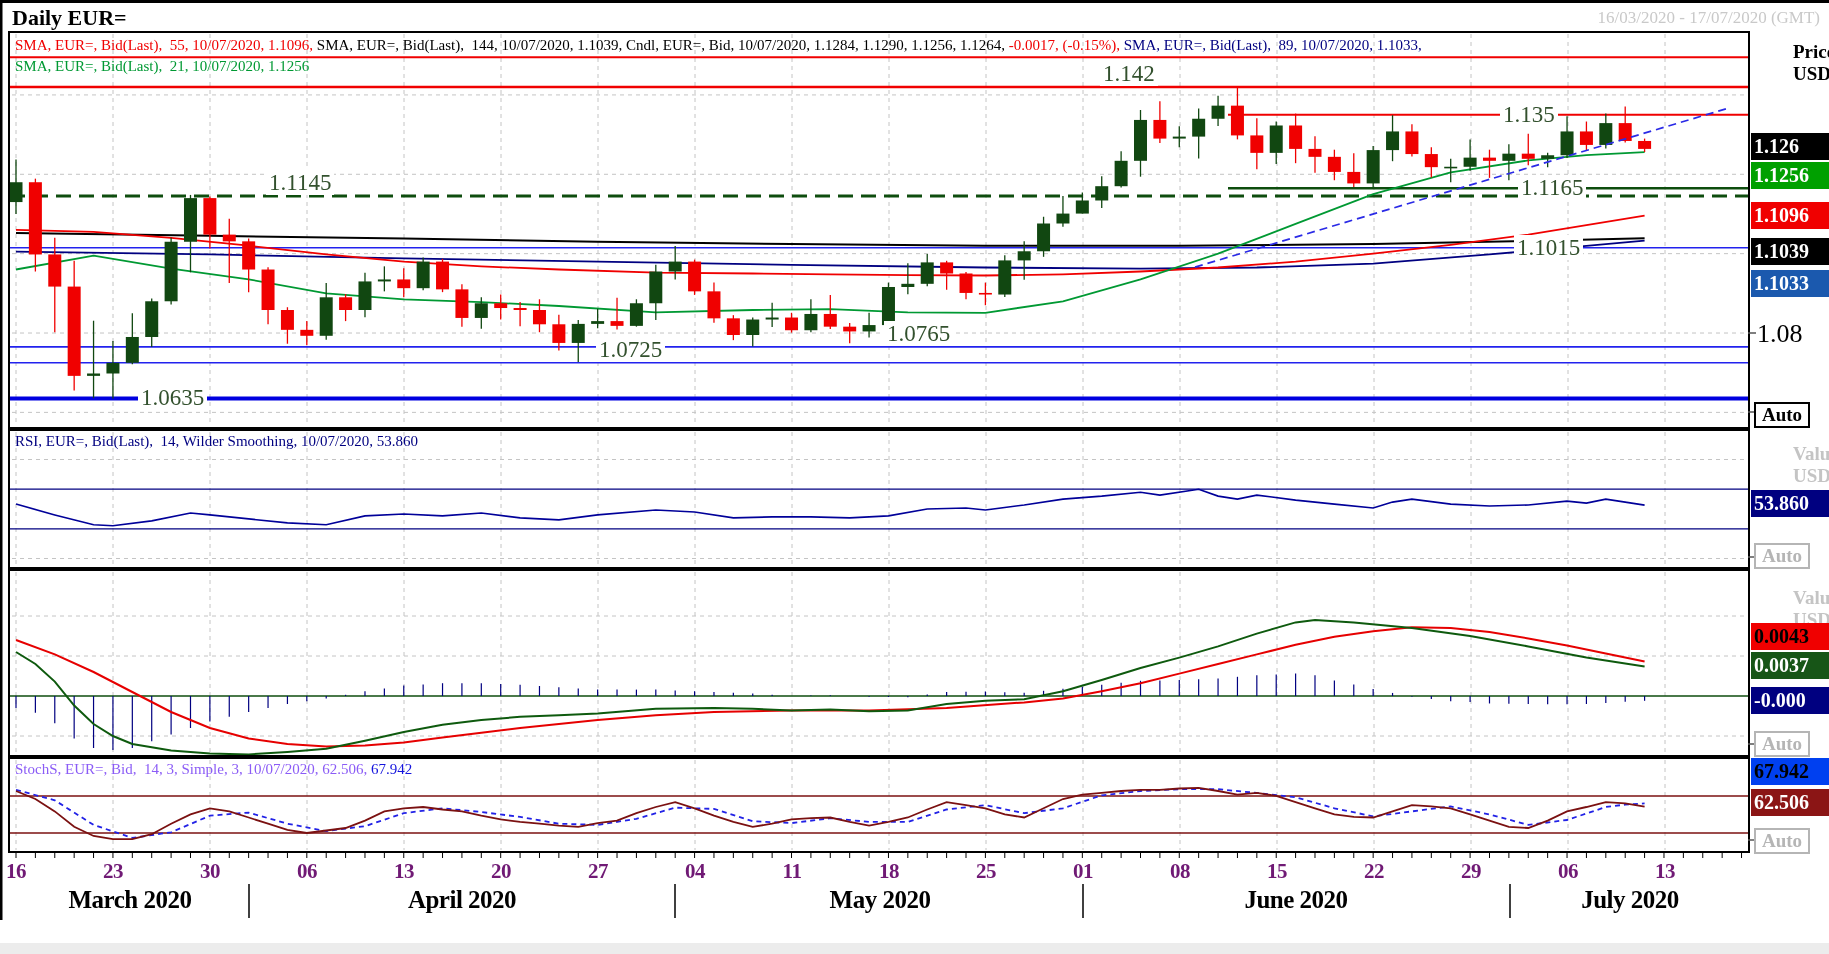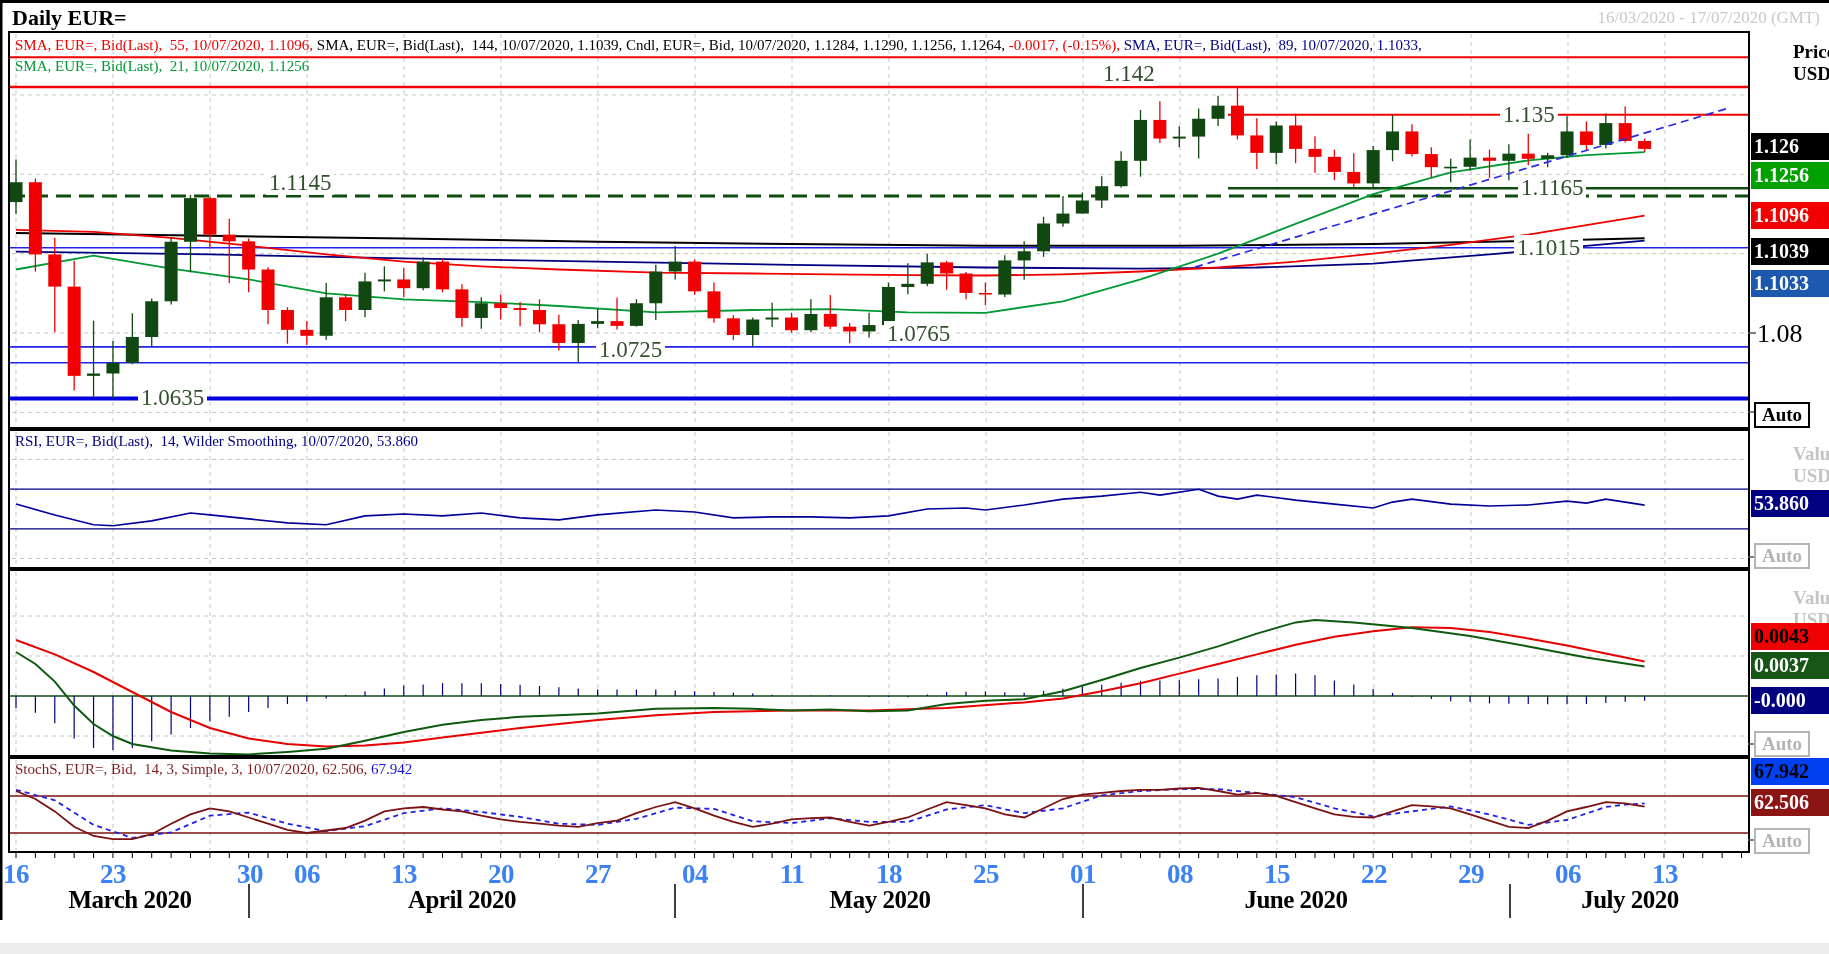--- a/index.html
+++ b/index.html
@@ -4,32 +4,32 @@
 <style>
   html,body{margin:0;padding:0;background:#fff;}
   #root{position:relative;width:1829px;height:954px;background:#ffffff;
         font-family:Liberation Serif, serif;overflow:hidden;}
   #gfx{position:absolute;left:0;top:0;}
   #page-title{position:absolute;left:12px;top:5px;font-size:22px;font-weight:bold;color:#000;}
   #date-range{position:absolute;left:1480px;top:8px;width:340px;text-align:right;
               font-size:17px;color:#c9c9c9;}
   .legend{position:absolute;font-size:15px;line-height:16px;white-space:pre;}
   .c-red{color:#f00000}.c-blk{color:#000000}.c-navy{color:#000080}
-  .c-grn{color:#009933}.c-dgrn{color:#0b5a0b}.c-dred{color:#7f1d1d}.c-blu{color:#1414dd}
+  .c-grn{color:#009933}.c-dgrn{color:#0b5a0b}.c-dred{color:#8b5cf6}.c-blu{color:#1414dd}
   .lvl{position:absolute;font-size:23px;line-height:25px;color:#33512e;background:#fff;padding:0 3px;}
   .tag{position:absolute;left:1751px;width:78px;height:27px;overflow:hidden;
        font-weight:bold;font-size:20px;line-height:27px;padding-left:3px;}
   .unit{position:absolute;left:1793px;font-weight:bold;font-size:19px;line-height:20px;color:#c4c4c4;}
   .unit.dark{color:#000;}
   .tick-label{position:absolute;left:1757px;font-size:26px;color:#000;}
   .auto{position:absolute;left:1754px;width:52px;height:22px;border:2px solid #b5b5b5;
         color:#b5b5b5;font-weight:bold;font-size:19px;line-height:22px;text-align:center;background:#fff;}
   .auto.dark{border-color:#000;color:#000;}
-  .day{position:absolute;top:859px;font-weight:700;font-size:27px;letter-spacing:-0.5px;
-       transform:translateX(-50%);color:#3b82f6;}
+  .day{position:absolute;top:859px;font-weight:700;font-size:21px;letter-spacing:-0.5px;
+       transform:translateX(-50%);color:#701a75;}
   .month{position:absolute;top:886px;font-weight:700;font-size:25px;letter-spacing:-0.5px;
          transform:translateX(-50%);color:#000;}
   #strip{position:absolute;left:0;top:943px;width:1829px;height:11px;background:#ececec;}
 </style>
 </head>
 <body>
 
 <div id="root">
   <svg id="gfx" width="1829" height="954">
       <line x1="16" y1="34" x2="16" y2="426" stroke="#c4c4c4" stroke-width="1" stroke-dasharray="4 4"></line>
@@ -535,21 +535,21 @@
     <div class="tag" style="top: 652px; background: rgb(23, 85, 23); color: rgb(255, 255, 255);">0.0037</div>
     <div class="tag" style="top: 687px; background: rgb(0, 0, 128); color: rgb(255, 255, 255);">-0.000</div>
     <div class="tag" style="top: 758px; background: rgb(0, 64, 240); color: rgb(0, 0, 0);">67.942</div>
     <div class="tag" style="top: 789px; background: rgb(139, 21, 21); color: rgb(255, 255, 255);">62.506</div>
     <div class="auto dark" style="top: 402px;">Auto</div>
     <div class="auto" style="top: 543px;">Auto</div>
     <div class="auto" style="top: 731px;">Auto</div>
     <div class="auto" style="top: 828px;">Auto</div>
     <div class="day" style="left: 16px;">16</div>
     <div class="day" style="left: 113px;">23</div>
-    <div class="day" style="left: 210px; margin-left: 40px;">30</div>
+    <div class="day" style="left: 210px;">30</div>
     <div class="day" style="left: 307px;">06</div>
     <div class="day" style="left: 404px;">13</div>
     <div class="day" style="left: 501px;">20</div>
     <div class="day" style="left: 598px;">27</div>
     <div class="day" style="left: 695px;">04</div>
     <div class="day" style="left: 792px;">11</div>
     <div class="day" style="left: 889px;">18</div>
     <div class="day" style="left: 986px;">25</div>
     <div class="day" style="left: 1083px; text-align: right;">01</div>
     <div class="day" style="left: 1180px;">08</div>

